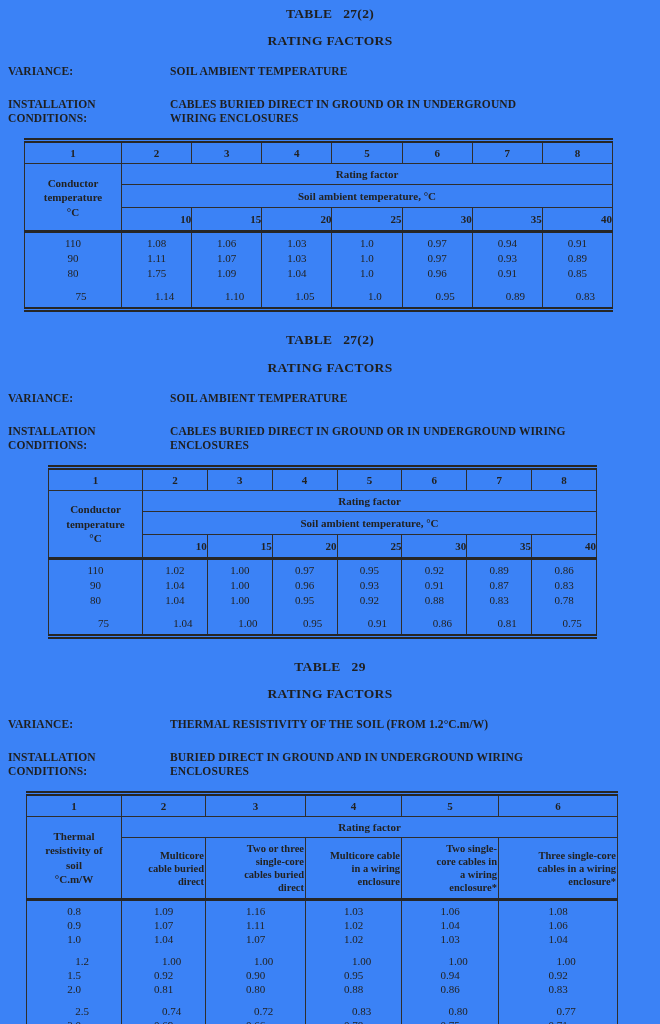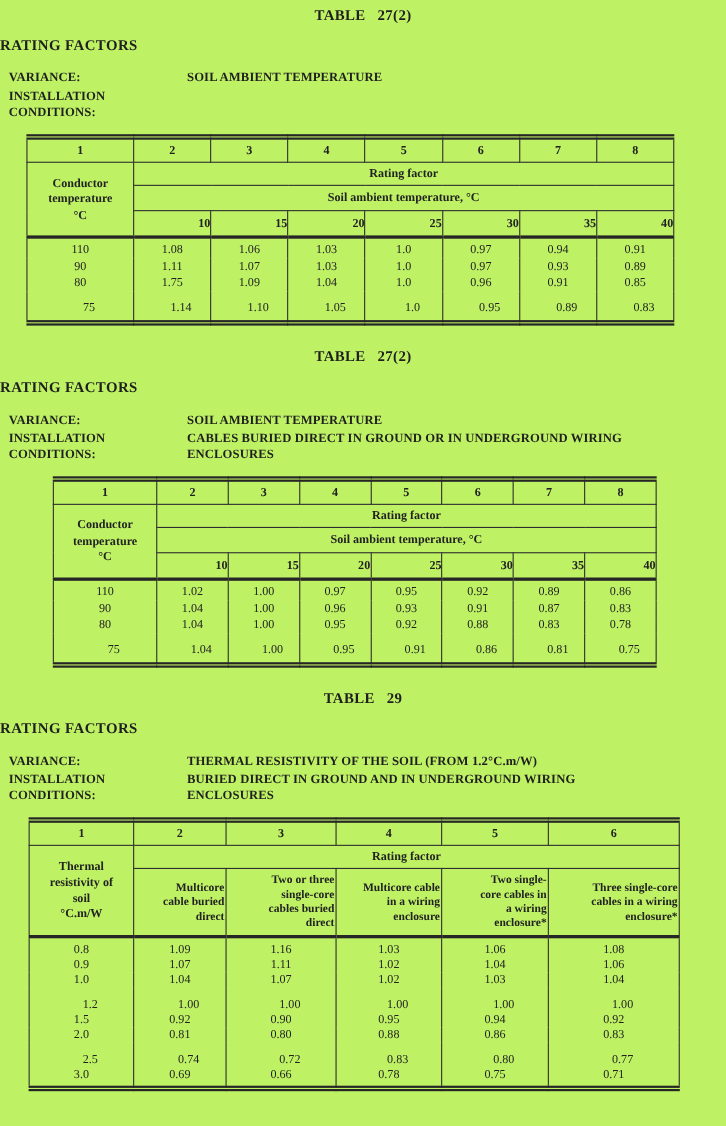--- a/index.html
+++ b/index.html
@@ -1,31 +1,31 @@
 <!DOCTYPE html>
 <html><head>
 <meta charset="utf-8">
 <style>
   * { box-sizing: border-box; }
   html,body { margin:0; padding:0; background:#ffffff; }
   .page {
-    width:660px; height:1024px; background:#bef264; overflow:hidden;
+    width:660px; height:1024px; background:#3b82f6; overflow:hidden;
     font-family:"Liberation Serif","DejaVu Serif",serif; color:#1f1f1f;
     padding-top:6px;
   }
   .t-title {
     text-align:center; font-weight:bold; font-size:13.5px; line-height:1.2;
     white-space:pre; letter-spacing:.3px;
   }
   .t-subtitle {
-    font-weight:bold; font-size:13.5px; line-height:1.2;
+    text-align:center; font-weight:bold; font-size:13.5px; line-height:1.2;
     letter-spacing:.4px; margin-top:11px;
   }
   .sec-gap { margin-top:20px; }
-  .meta { margin:15px 0 0 8px; display:grid; grid-template-columns:162px 1fr; row-gap:3px; }
+  .meta { margin:15px 0 0 8px; display:grid; grid-template-columns:162px 1fr; row-gap:19px; }
   .meta-label, .meta-value {
     font-weight:bold; font-size:11.5px; line-height:1.22; white-space:pre-line;
     letter-spacing:.1px;
   }
   table.rt {
     border-collapse:collapse; table-layout:fixed;
     border-top:5px double #262626; border-bottom:5px double #262626;
   }
   table.rt td {
     border-left:1.5px solid #2e2e2e; border-right:1.5px solid #2e2e2e;
@@ -59,20 +59,22 @@
 <div class="page">
 
   <div class="sec">
     <div class="t-title">TABLE   27(2)</div>
     <div class="t-subtitle">RATING FACTORS</div>
     <div class="meta">
       <div class="meta-label">VARIANCE:</div>
       <div class="meta-value">SOIL AMBIENT TEMPERATURE</div>
       <div class="meta-label">INSTALLATION
 CONDITIONS:</div>
+      <div class="meta-value">CABLES BURIED DIRECT IN GROUND OR IN UNDERGROUND
+WIRING ENCLOSURES</div>
     </div>
     <table class="rt" id="tableA">
       <colgroup>
           <col style="width:97px">
           <col span="7">
         </colgroup>
       <thead>
         <tr class="numrow">
           <td>1</td>
             <td>2</td>

